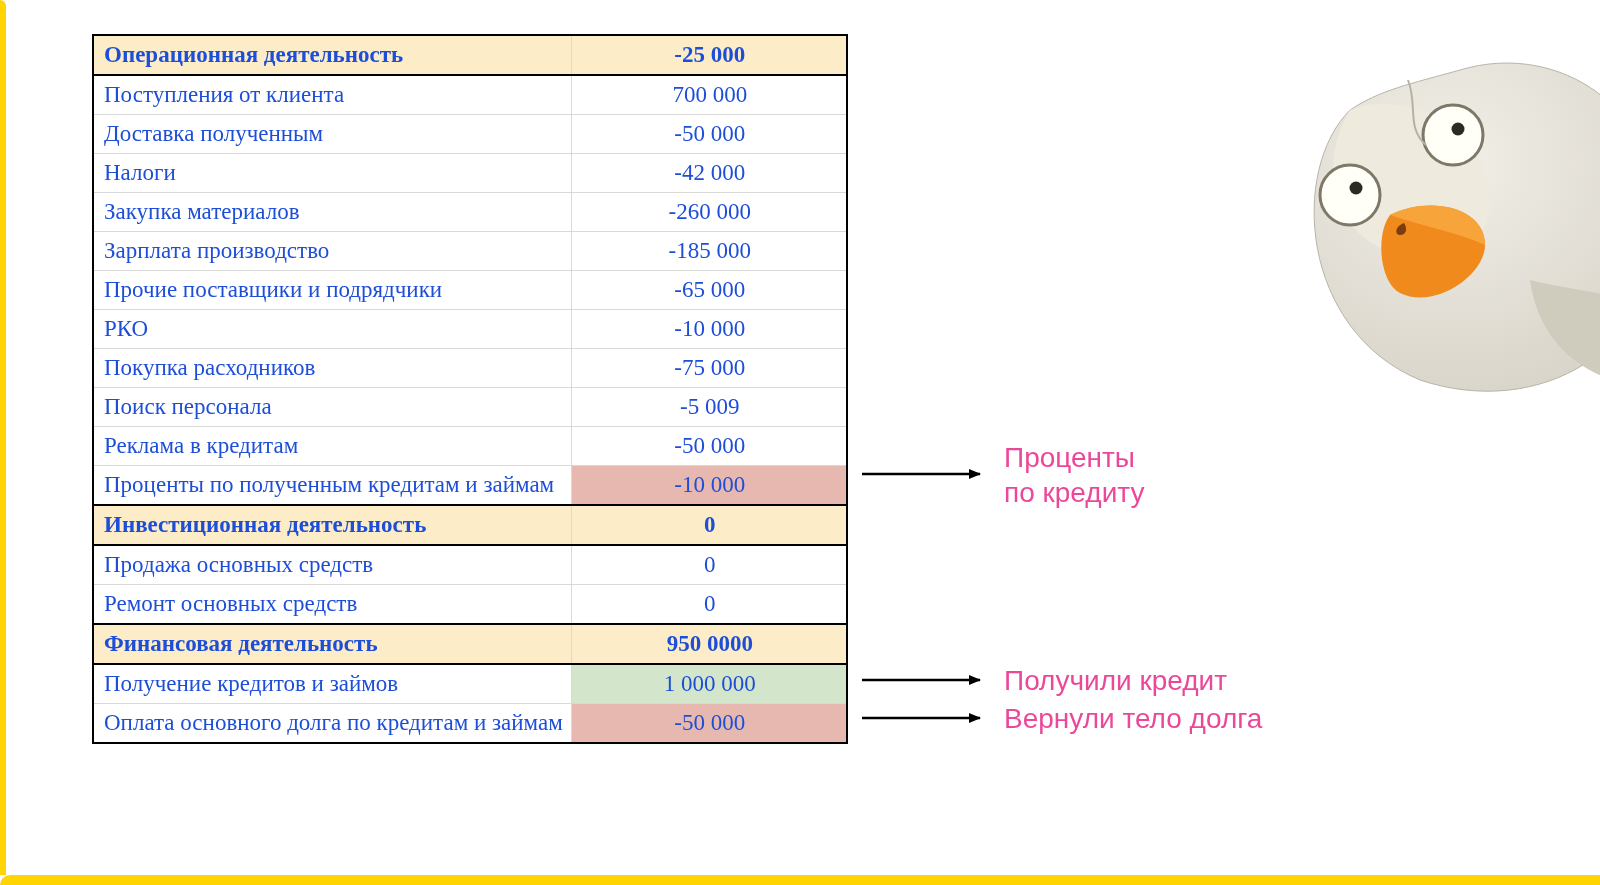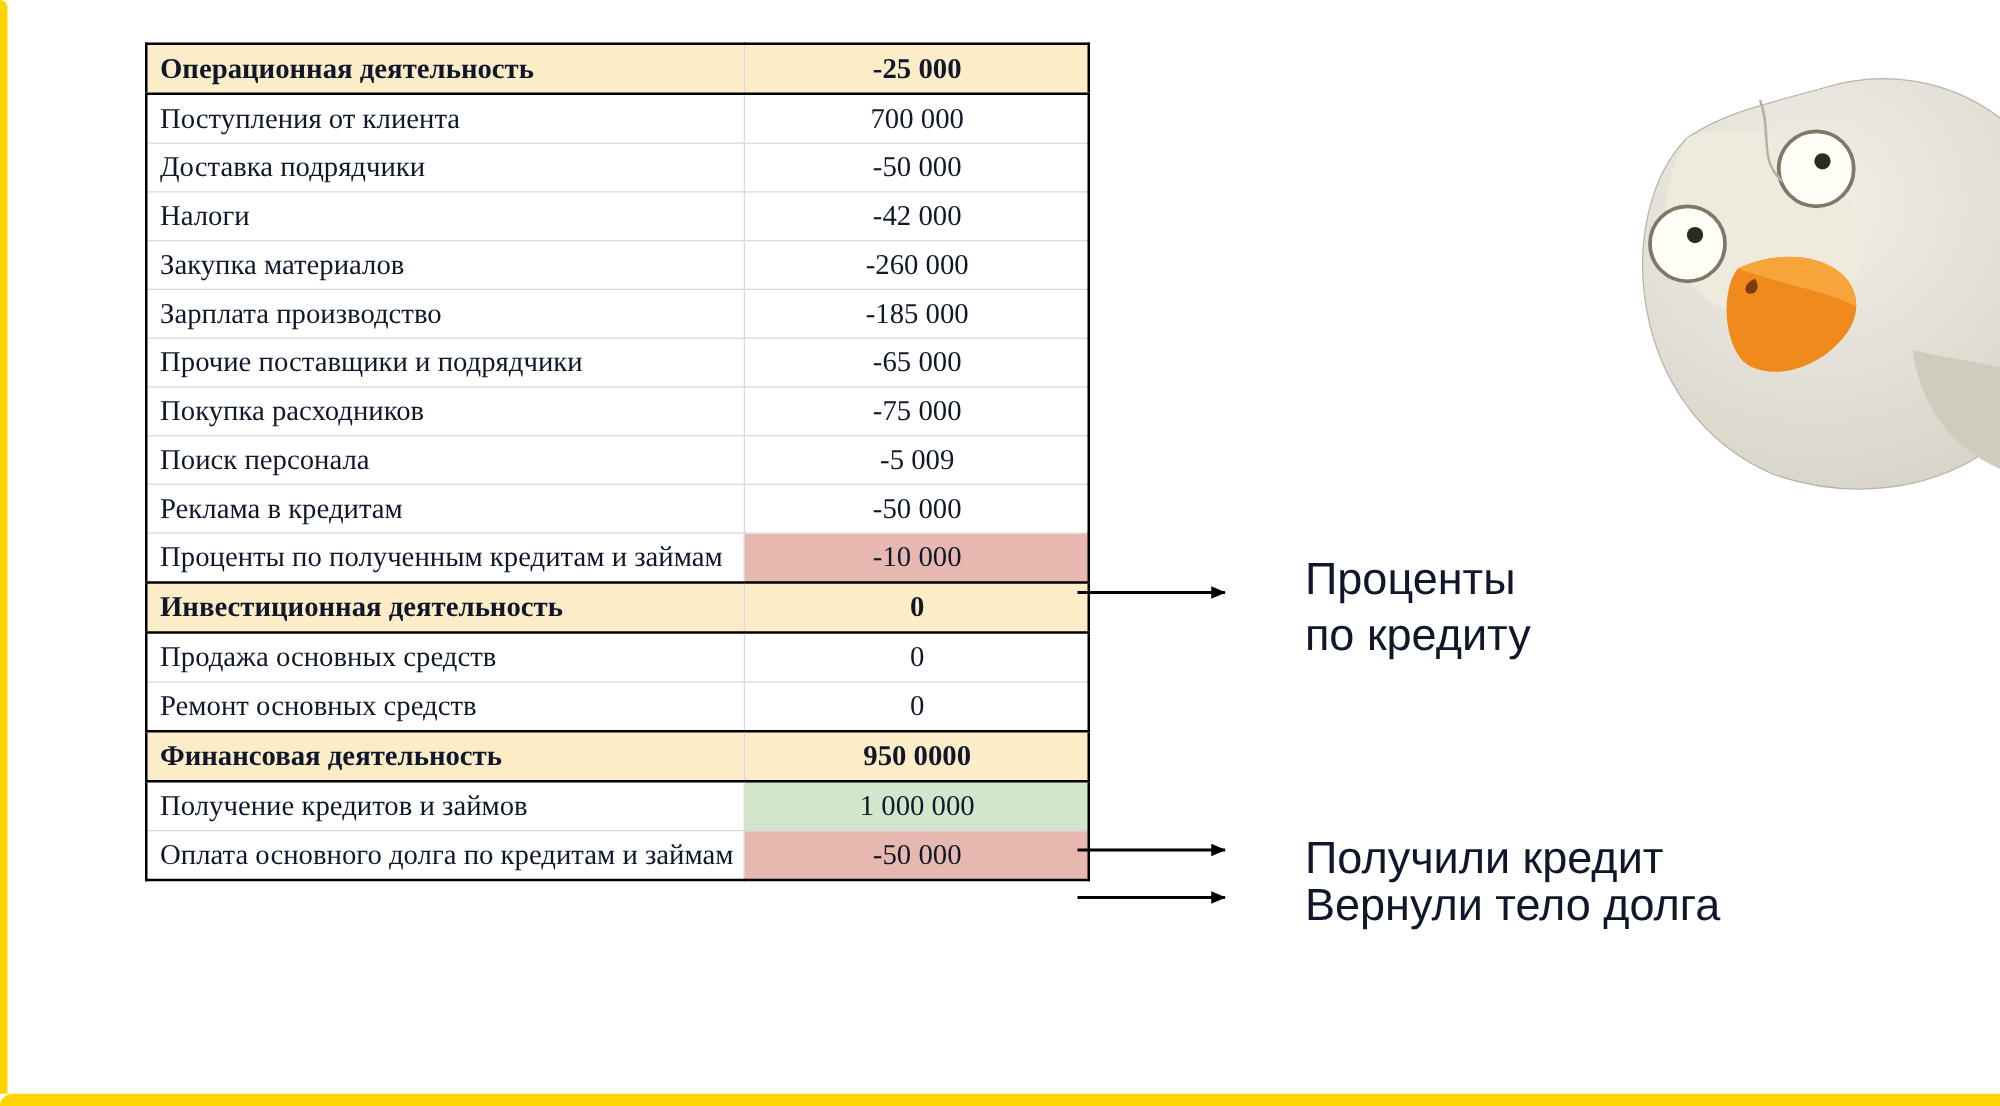--- a/index.html
+++ b/index.html
@@ -20,26 +20,26 @@
   .yellow-edge.bottom { left: 0;   bottom: 0; right: 0;  height: 10px; border-top-left-radius: 10px; }
   .canvas {
     position: absolute;
     left: 12px; right: 0; top: 4px; bottom: 14px;
     background: #fff;
     border-radius: 14px;
   }
 
   .cf-table {
     position: absolute;
-    left: 116px;
+    left: 92px;
     top: 34px;
     border-collapse: collapse;
     font-family: "Times New Roman", Times, serif;
     font-size: 23px;
-    color: #0f172a;
+    color: #1d4ed8;
     border: 2px solid #000;
   }
   .cf-table td {
     border-left: 1px solid #d9d9d9;
     border-right: 1px solid #d9d9d9;
     border-top: 1px solid #d9d9d9;
     border-bottom: 1px solid #d9d9d9;
     padding: 3px 8px 3px 10px;
     height: 32px;
     line-height: 1.2;
@@ -62,26 +62,25 @@
   td.highlight-green { background: #d3e6cb; }
 
   .annotations {
     position: absolute;
     left: 0; top: 0; right: 0; bottom: 0;
     pointer-events: none;
   }
   .anno-text {
     position: absolute;
     font-family: "Helvetica Neue", Arial, sans-serif;
-    font-size: 36px;
+    font-size: 28px;
     font-weight: 300;
-    color: #0f172a;
+    color: #ec4899;
     line-height: 1.25;
     white-space: nowrap;
-    margin-left: 40px;
   }
   svg.arrows {
     position: absolute;
     left: 0; top: 0;
     width: 1600px; height: 885px;
     overflow: visible;
   }
 
   .bird {
     position: absolute;
@@ -103,38 +102,42 @@
   <tbody>
       <tr class="section">
     <td class="label">Операционная деятельность</td>
     <td class="value">-25 000</td>
   </tr>
   <tr>
         <td class="label">Поступления от клиента</td>
         <td class="value">700 000</td>
       </tr>
   <tr>
-        <td class="label">Доставка подрядчики</td>
+        <td class="label">Доставка полученным</td>
         <td class="value">-50 000</td>
       </tr>
   <tr>
         <td class="label">Налоги</td>
         <td class="value">-42 000</td>
       </tr>
   <tr>
         <td class="label">Закупка материалов</td>
         <td class="value">-260 000</td>
       </tr>
   <tr>
         <td class="label">Зарплата производство</td>
         <td class="value">-185 000</td>
       </tr>
   <tr>
         <td class="label">Прочие поставщики и подрядчики</td>
         <td class="value">-65 000</td>
+      </tr>
+  <tr>
+        <td class="label">РКО</td>
+        <td class="value">-10 000</td>
       </tr>
   <tr>
         <td class="label">Покупка расходников</td>
         <td class="value">-75 000</td>
       </tr>
   <tr>
         <td class="label">Поиск персонала</td>
         <td class="value">-5 009</td>
       </tr>
   <tr>

